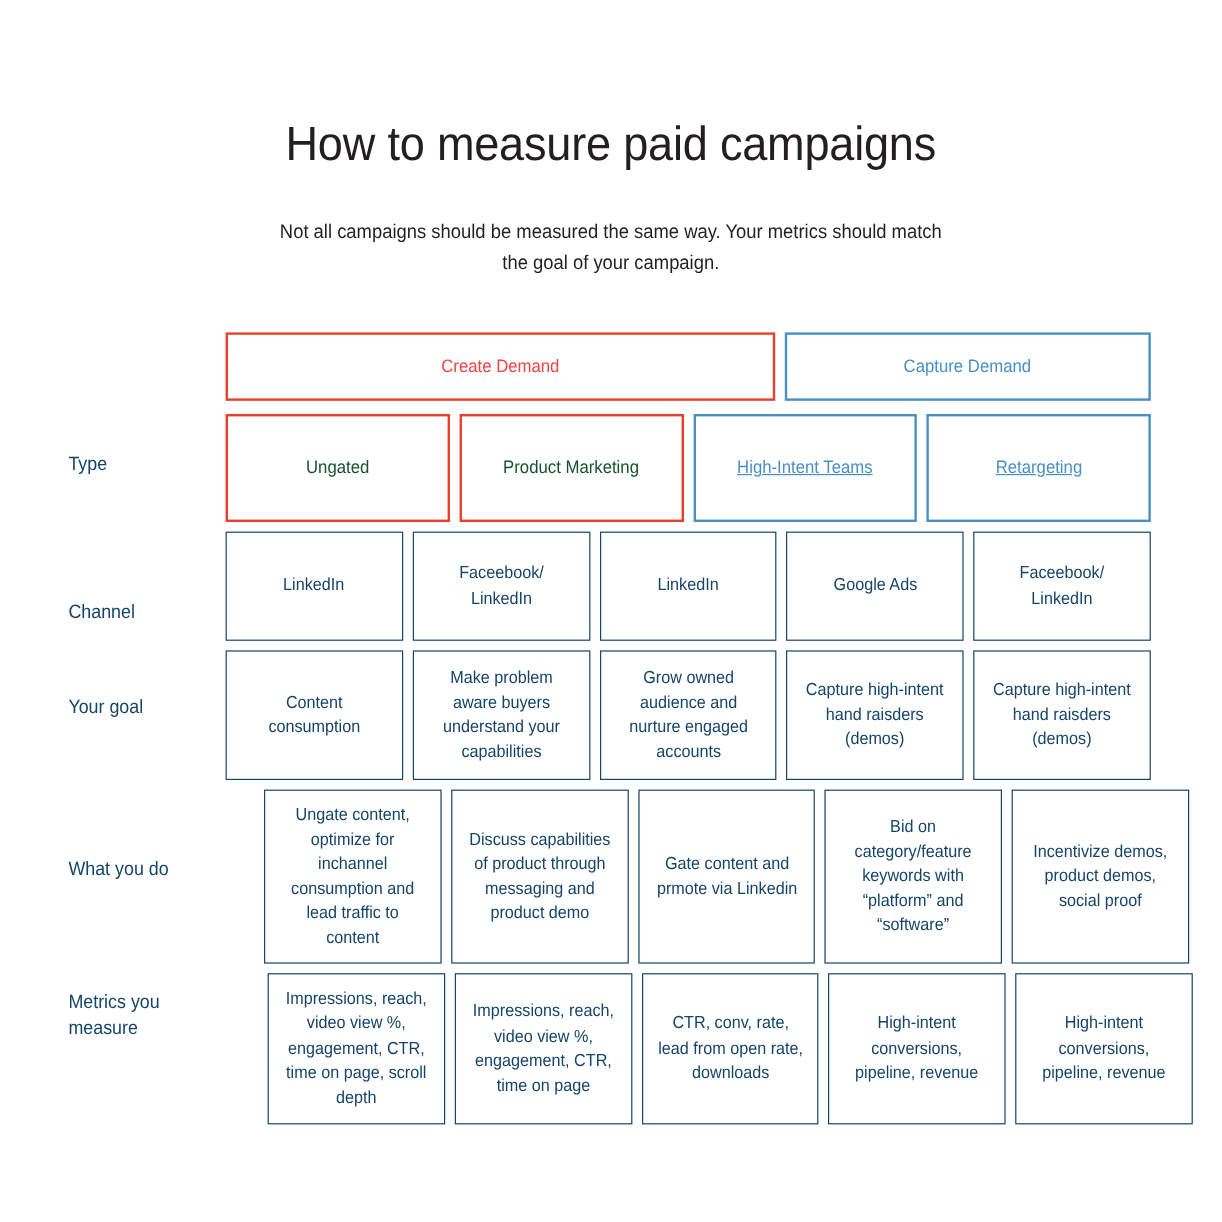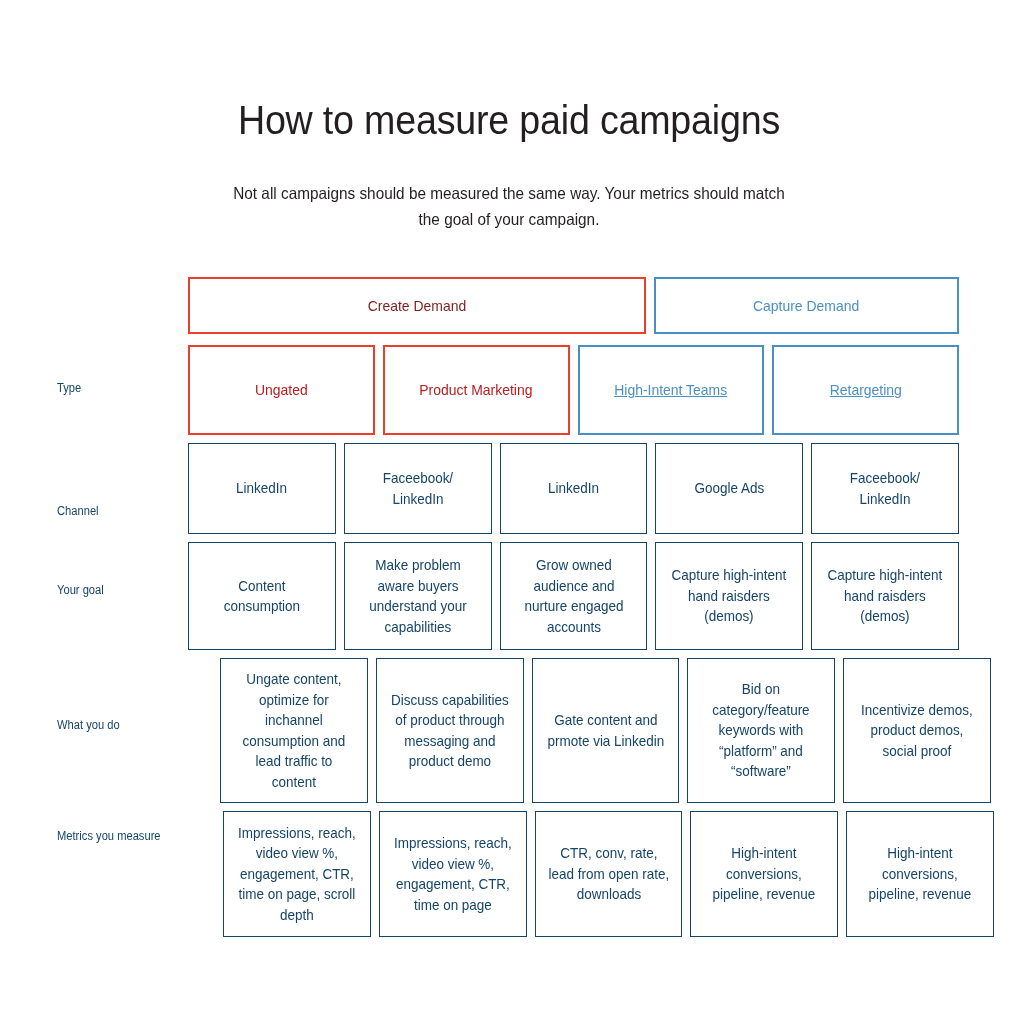--- a/index.html
+++ b/index.html
@@ -81,40 +81,40 @@
   .cell-demand {
     border: 2px solid #154469;
     font-size: 15px;
     line-height: 19px;
     transform: none;
   }
   .cell-demand span { transform: scaleX(0.93); display:block; }
   .demand-create {
     flex: 0 0 458px;
     border-color: #e8402a;
-    color: #7f1d1d;
+    color: #ef4444;
   }
   .demand-capture {
     flex: 0 0 305px;
     border-color: #4a8fc4;
     color: #4a8fc4;
   }
 
   
   .row-type {
     height: 90px;
     margin-bottom: 8px;
   }
   .cell-type {
     border: 2px solid #154469;
     font-size: 15px;
     line-height: 20px;
   }
   .cell-type span { transform: scaleX(0.93); display:block; }
-  .type-create { border-color: #e8402a; color: #b91c1c; }
+  .type-create { border-color: #e8402a; color: #14532d; }
   .type-capture { border-color: #4a8fc4; color: #4a8fc4; text-decoration: underline; }
 
   
   .row-body {
     margin-bottom: 8px;
   }
   .cell-body {
     border: 1.6px solid #154469;
     color: #154469;
     font-size: 14.5px;
@@ -127,21 +127,21 @@
   .h-goal     { height: 108px; }
   .h-whatyoudo{ height: 145px; padding-left: 32px; }
   .h-metrics  { height: 126px; padding-left: 35px; }
 
   
   .rowlabel {
     position: absolute;
     left: 57px;
     width: 125px;
     text-align: left;
-    font-size: 12px;
+    font-size: 16px;
     line-height: 22px;
     font-weight: 400;
     color: #154469;
   }
   .rowlabel span { transform: scaleX(0.93); display:block; transform-origin: left center; }
 
   .lbl-type      { top: 361px; }
   .lbl-channel   { top: 484px; }
   .lbl-goal      { top: 563px; }
   .lbl-whatyoudo { top: 698px; }

